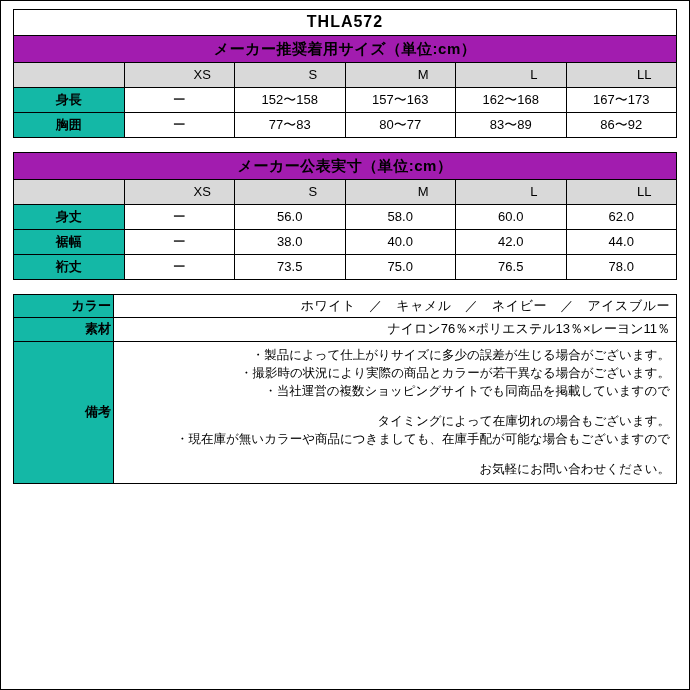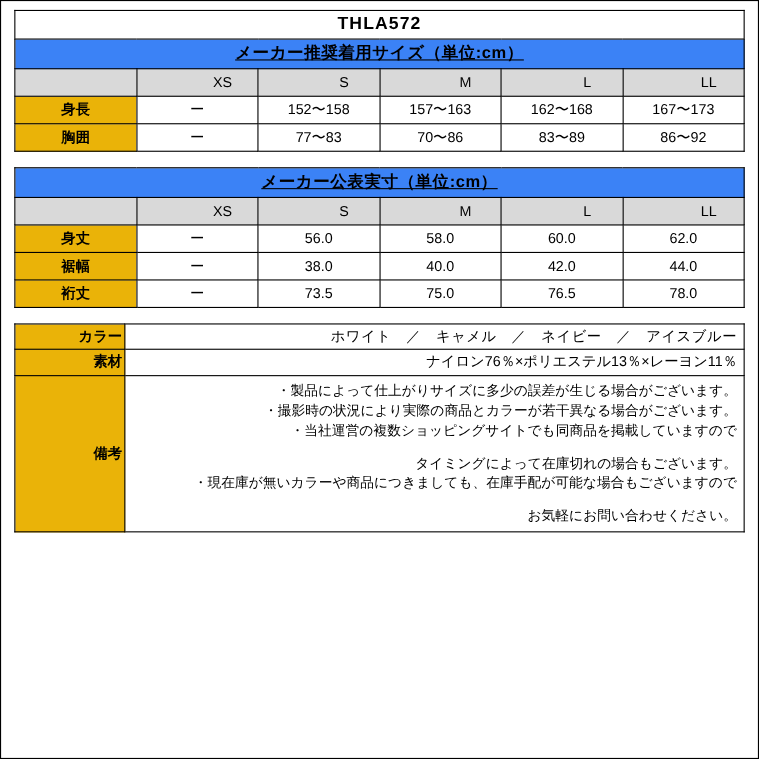--- a/index.html
+++ b/index.html
@@ -43,27 +43,26 @@
   .title-cell {
     font-size: 15px;
     font-weight: bold;
     letter-spacing: 0.5px;
     padding: 3px 2px;
   }
   .head-gray {
     background: #d9d9d9;
   }
   .label-gray {
-    background: #eab308;
+    background: #14b8a6;
     font-weight: bold;
     font-size: 13px;
   }
   .gray-band {
-    background: #3b82f6;
-    text-decoration: underline;
+    background: #a21caf;
   }
   .spacer {
     height: 14px;
   }
   .size-tbl td {
     height: 20px;
   }
   .info-tbl td {
     text-align: right;
     padding: 3px 6px;
@@ -127,21 +126,21 @@
           <td>ー</td>
           <td>152〜158</td>
           <td>157〜163</td>
           <td>162〜168</td>
           <td>167〜173</td>
         </tr>
         <tr>
           <td class="label-gray">胸囲</td>
           <td>ー</td>
           <td>77〜83</td>
-          <td>70〜86</td>
+          <td>80〜77</td>
           <td>83〜89</td>
           <td>86〜92</td>
         </tr>
       </tbody>
     </table>
 
     <div class="spacer"></div>
 
     <table class="size-tbl">
       <tbody>

